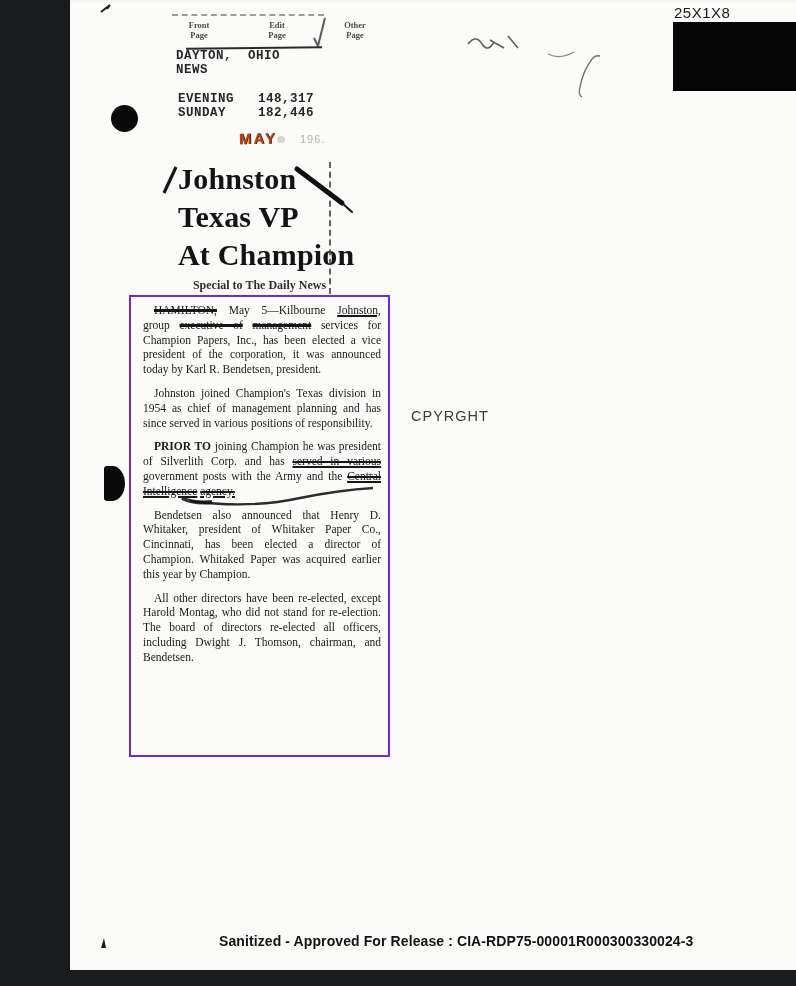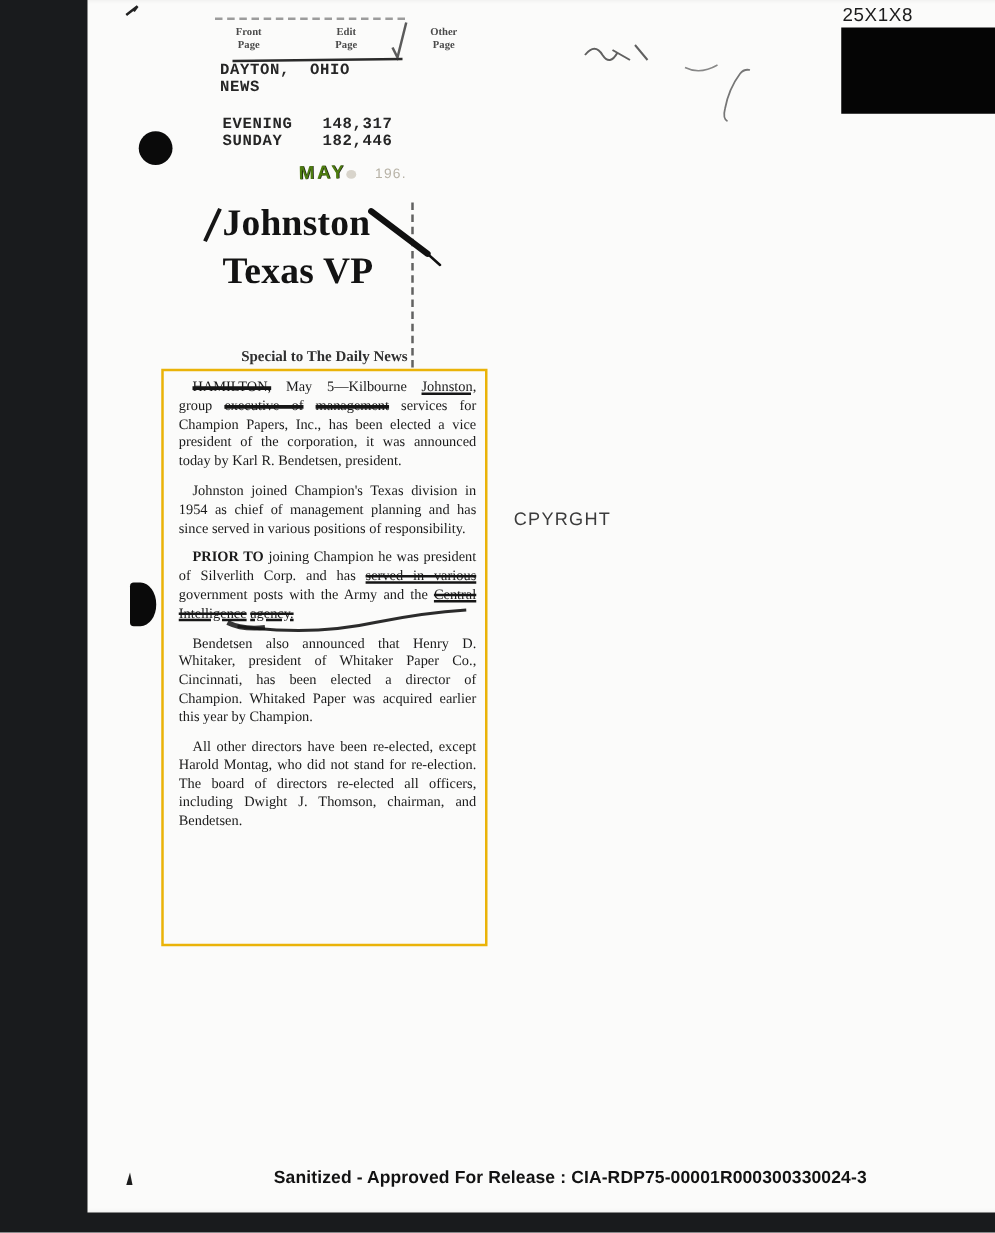--- a/index.html
+++ b/index.html
@@ -40,36 +40,36 @@
   .typew {
     font-family:"Liberation Mono","DejaVu Sans Mono", monospace;
     font-weight:bold; font-size:12.5px; color:#262626; white-space:pre; letter-spacing:0.5px;
   }
   .pub-city { left:106px; top:49px; }
   .pub-name { left:106px; top:63px; }
   .circ-evening { left:108px; top:92px; }
   .circ-sunday  { left:108px; top:106px; }
 
   
-  .date-stamp { left:169px; top:130px; font-weight:bold; font-size:15px; color:#4d7c0f;
+  .date-stamp { left:169px; top:130px; font-weight:bold; font-size:15px; color:#c2410c;
      letter-spacing:2px; transform:rotate(-1deg); text-shadow:0.6px 0 0 #141414; }
   .date-year { left:230px; top:133px; font-size:11px; color:#b7b2a6; letter-spacing:1px; }
   .date-smudge { left:207px; top:136px; width:8px; height:7px; background:#cfcabf; border-radius:50%; opacity:0.8; }
 
   
   .headline { left:108px; top:160px; font-family:"Liberation Serif","DejaVu Serif", serif;
      font-weight:bold; font-size:30px; line-height:38px; color:#131313; letter-spacing:0.2px; }
   .byline { left:59px; top:278px; width:261px; text-align:center;
      font-family:"Liberation Serif", serif; font-weight:bold; font-size:12px; color:#303030; }
   .column-rule { left:259px; top:162px; height:132px; border-left:2px dashed #3c3c3c; opacity:0.8; }
 
   
   .article-box {
     left:59px; top:295px; width:261px; height:462px;
-    border:2px solid #eab308; background:#fbfbfa;
+    border:2px solid #6d28d9; background:#fbfbfa;
     padding:6px 7px 0 12px;
   }
   .article-para {
     font-family:"Liberation Serif","DejaVu Serif", serif;
     font-size:11.5px; line-height:14.8px; color:#1a1a1a;
     text-align:justify; text-indent:11px; margin-bottom:9px;
   }
   .seg-normal {}
   .seg-bold { font-weight:bold; }
   .seg-strike { text-decoration:line-through; text-decoration-thickness:2.5px; text-decoration-color:#161616; }
@@ -117,20 +117,21 @@
   <div class="abs typew circ-evening">EVENING   148,317</div>
   <div class="abs typew circ-sunday">SUNDAY    182,446</div>
 
   <div class="abs date-stamp">MAY</div>
   <div class="abs date-smudge"></div>
   <div class="abs date-year">196.</div>
 
   <div class="abs headline">
     <div>Johnston</div>
     <div>Texas VP</div>
+    <div>At Champion</div>
   </div>
   <div class="abs column-rule"></div>
   <div class="abs byline">Special to The Daily News</div>
 
   <div class="abs article-box">
       <p class="article-para"><span class="seg-strike">HAMILTON,</span><span class="seg-normal"> May 5—Kilbourne </span><span class="seg-underline">Johnston,</span><span class="seg-normal"> group </span><span class="seg-strike">executive of</span><span class="seg-normal"> </span><span class="seg-strike">management</span><span class="seg-normal"> services for Champion Papers, Inc., has been elected a vice president of the corporation, it was announced today by Karl R. Bendetsen, president.</span></p>
       <p class="article-para"><span class="seg-normal">Johnston joined Champion's Texas division in 1954 as chief of management planning and has since served in various positions of responsibility.</span></p>
       <p class="article-para"><span class="seg-bold">PRIOR TO</span><span class="seg-normal"> joining Champion he was president of Silverlith Corp. and has </span><span class="seg-strike-underline">served in various</span><span class="seg-normal"> government posts with the Army and the </span><span class="seg-strike-underline">Central Intelligence</span><span class="seg-normal"> </span><span class="seg-strike-underline">agency.</span></p>
       <p class="article-para"><span class="seg-normal">Bendetsen also announced that Henry D. Whitaker, president of Whitaker Paper Co., Cincinnati, has been elected a director of Champion. Whitaked Paper was acquired earlier this year by Champion.</span></p>
       <p class="article-para"><span class="seg-normal">All other directors have been re-elected, except Harold Montag, who did not stand for re-election. The board of directors re-elected all officers, including Dwight J. Thomson, chairman, and Bendetsen.</span></p>

